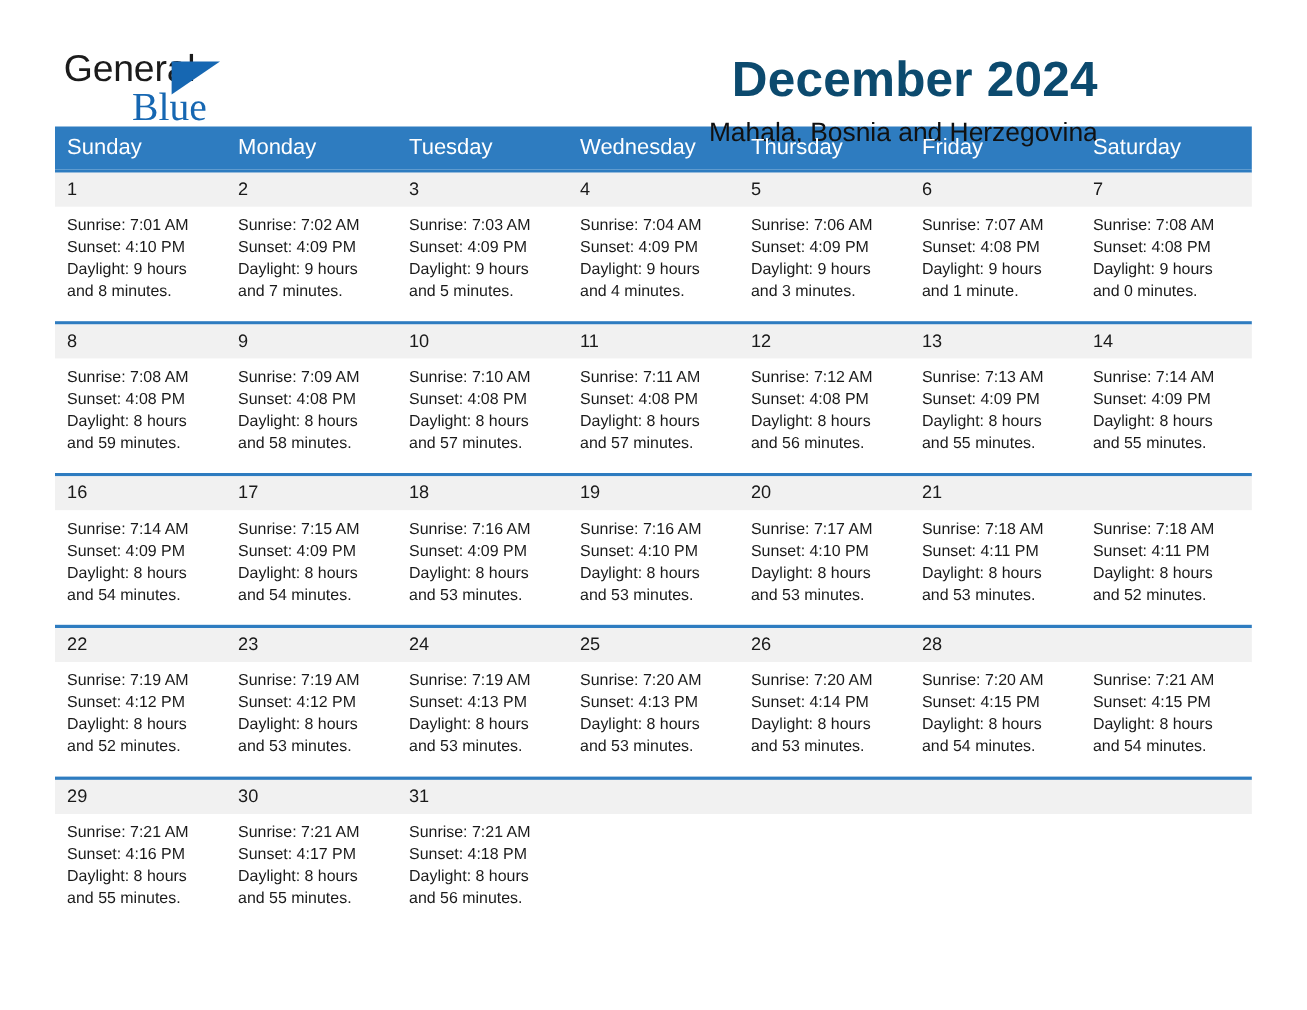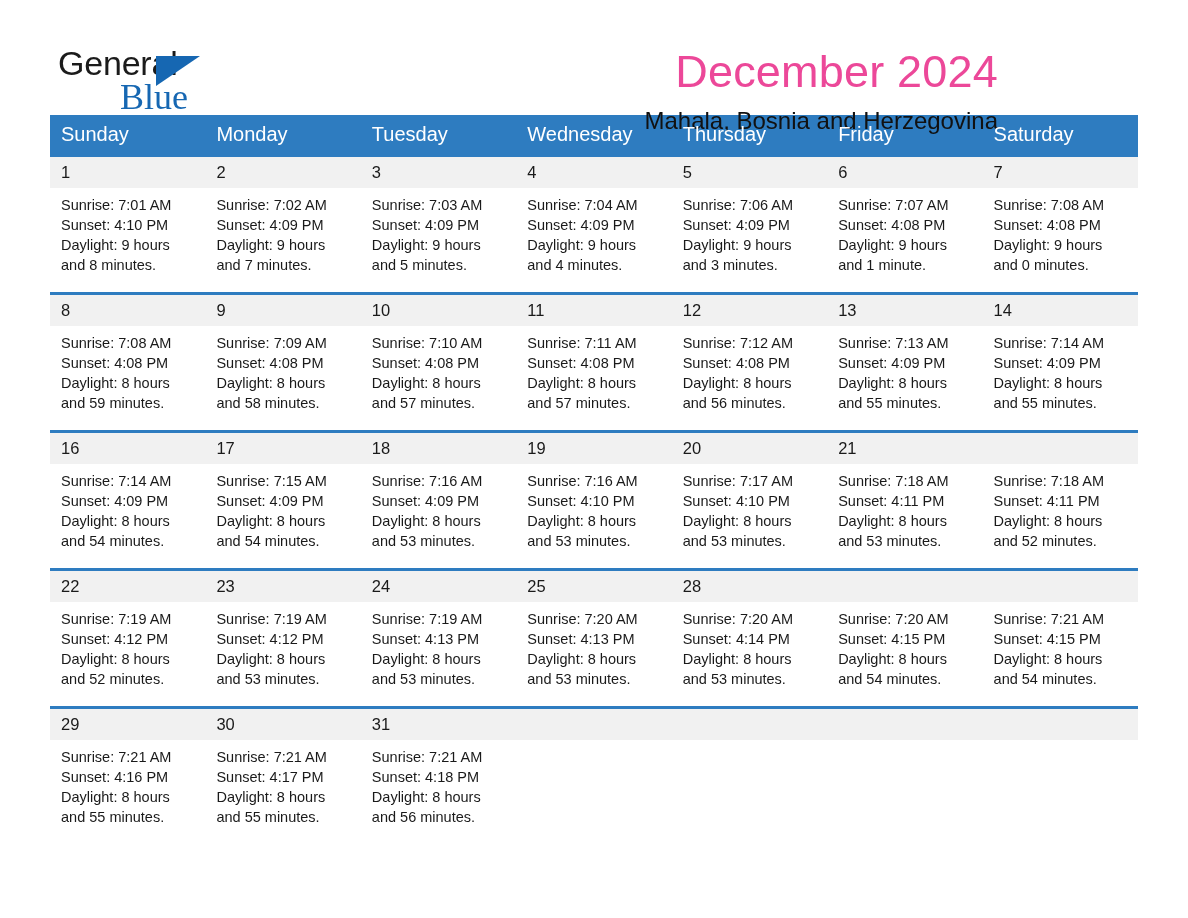--- a/index.html
+++ b/index.html
@@ -63,22 +63,22 @@
     border-left: 44px solid #1667b2;
     border-bottom: 30px solid transparent;
   }
   .titles {
     text-align: right;
     padding-top: 2px;
   }
   .title-month {
     font-size: 45px;
     line-height: 52px;
-    font-weight: normal;
-    color: #ec4899;
+    font-weight: bold;
+    color: #0c4a6e;
     margin: 0;
     letter-spacing: 0.2px;
   }
   .title-location {
     font-size: 24px;
     line-height: 30px;
     font-weight: normal;
     color: #111111;
     margin: 8px 0 0 0;
     text-align: center;
@@ -336,20 +336,21 @@
         </div>
       </div>
     </div>
 
     <div class="week">
       <div class="week-daynums">
         <div class="daynum">22</div>
         <div class="daynum">23</div>
         <div class="daynum">24</div>
         <div class="daynum">25</div>
+        <div class="daynum">26</div>
         <div class="daynum">28</div>
       </div>
       <div class="week-details">
         <div class="detail">
           <div class="detail-line">Sunrise: 7:19 AM</div>
           <div class="detail-line">Sunset: 4:12 PM</div>
           <div class="detail-line">Daylight: 8 hours</div>
           <div class="detail-line">and 52 minutes.</div>
         </div>
         <div class="detail">

